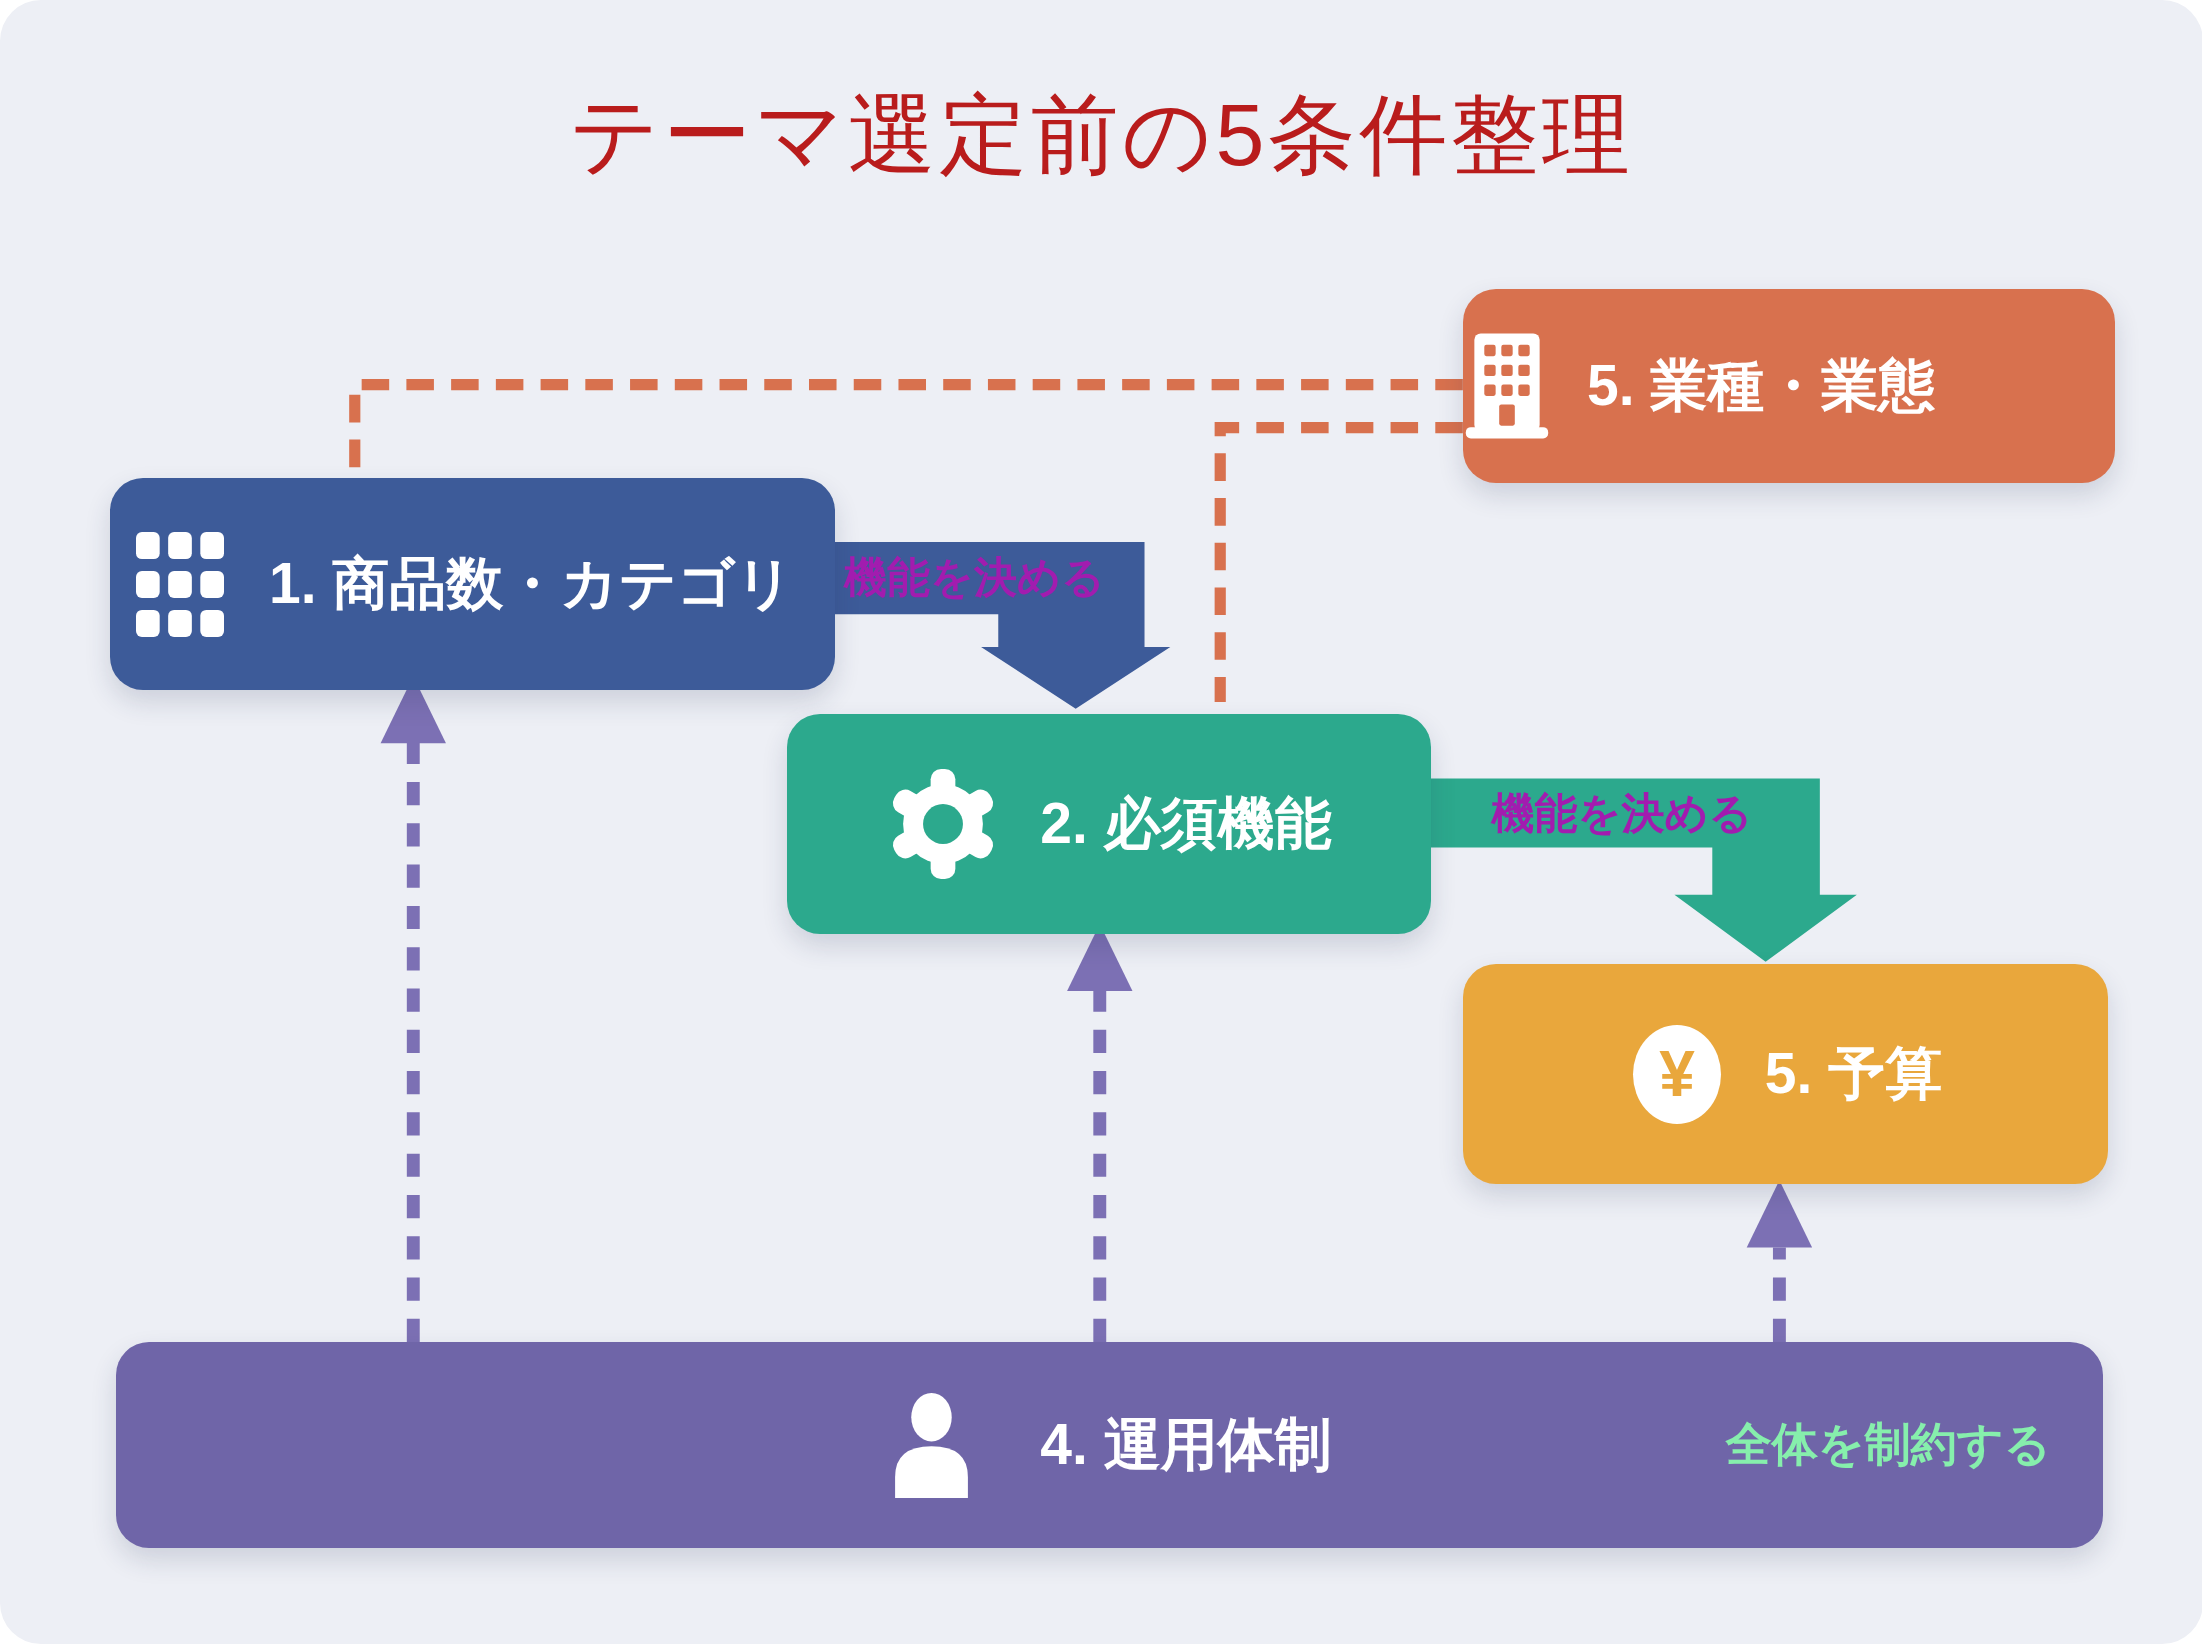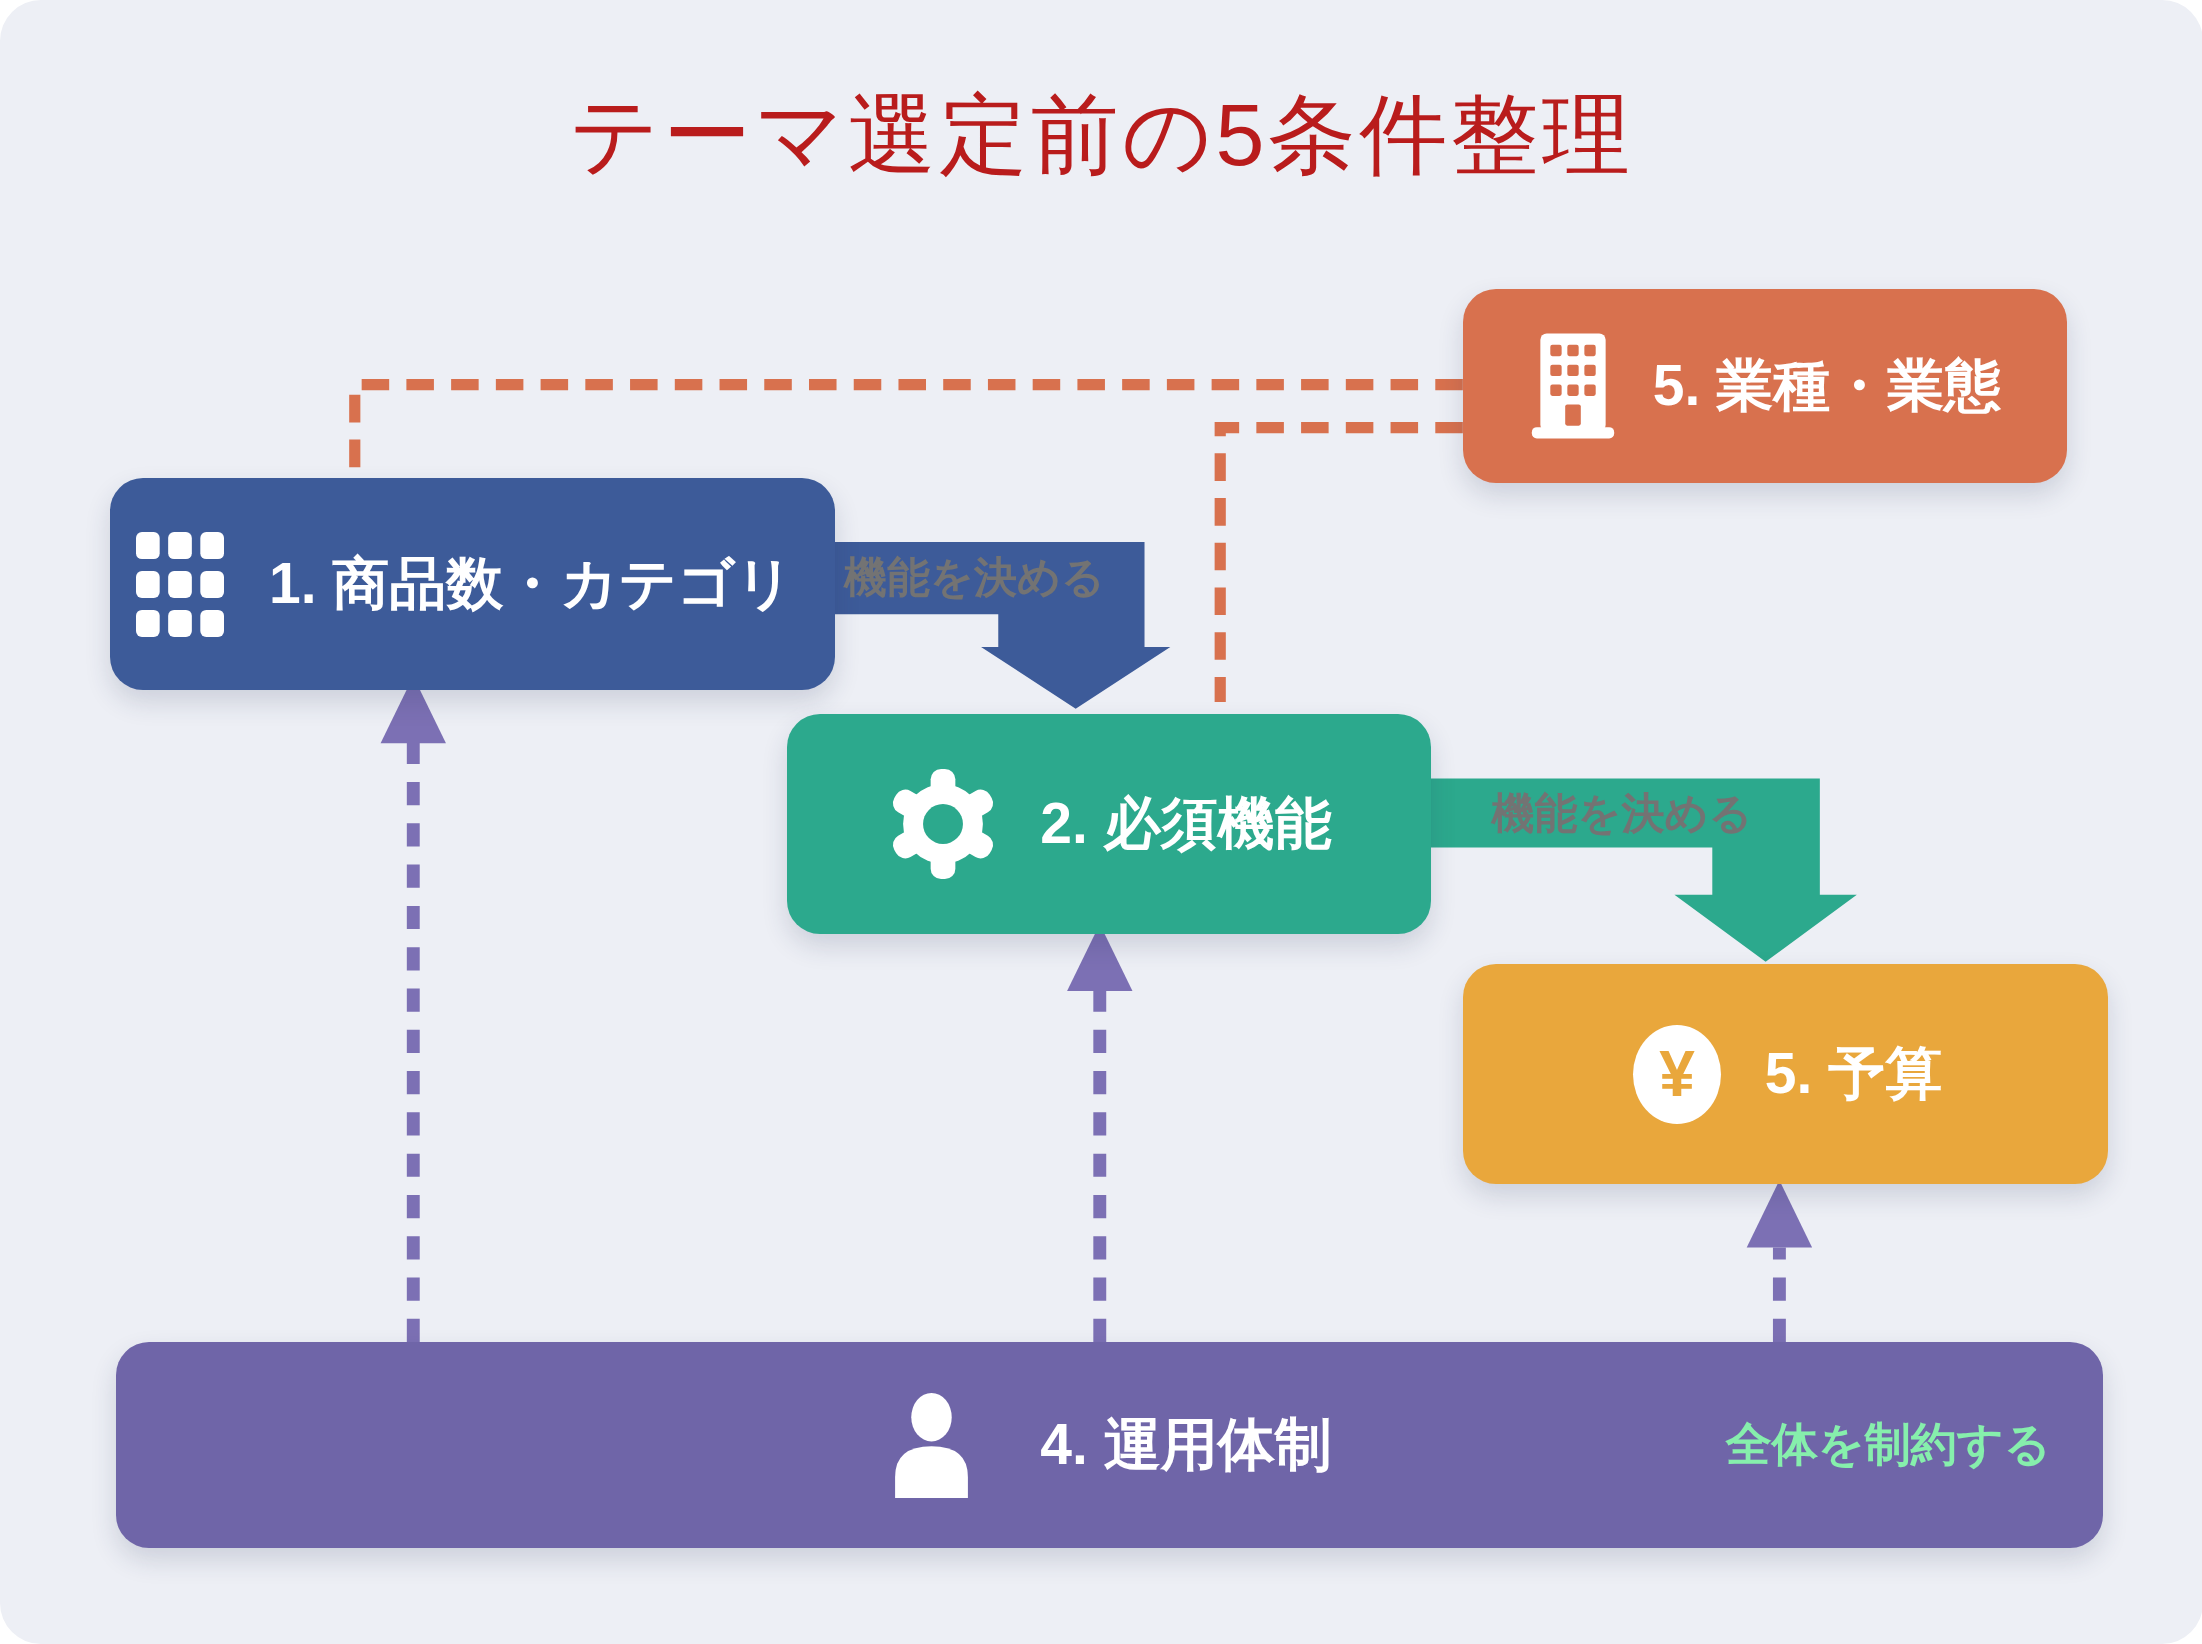--- a/index.html
+++ b/index.html
@@ -23,24 +23,24 @@
     display:flex;align-items:center;
     border-radius:33px;
     color:#ffffff;
     box-shadow:0 12px 26px rgba(40,50,90,0.16);
   }
   .box .label{font-size:57px;font-weight:800;white-space:nowrap;}
   .box1{left:110px;top:478px;width:699px;height:212px;background:#3D5B99;padding-left:26px;gap:45px;}
   .box2{left:787px;top:706px;width:644px;height:220px;background:#2CA98D;justify-content:center;gap:40px;margin-top:8px;}
   .box3{left:1463px;top:964px;width:645px;height:220px;background:#E9A73C;justify-content:center;gap:40px;}
   .box4{left:116px;top:1342px;width:1987px;height:206px;background:#6F65A8;justify-content:center;gap:64px;}
-  .box5{left:1463px;top:289px;width:604px;height:194px;background:#D8714E;justify-content:center;gap:36px;}
+  .box5{left:1463px;top:289px;width:652px;height:194px;background:#D8714E;justify-content:flex-start;gap:36px;}
   .edge-label{
     position:absolute;display:flex;align-items:center;justify-content:center;
-    color:#737373;font-size:43px;font-weight:700;white-space:nowrap;text-align:right;
+    color:#a21caf;font-size:43px;font-weight:700;white-space:nowrap;text-align:right;
   }
   .edge-label.func{left:804px;top:542px;width:341px;height:72px;}
   .edge-label.cost{left:1424px;top:779px;width:396px;height:69px;}
   .note{
     position:absolute;right:52px;top:0;bottom:0;
     display:flex;align-items:center;
     font-size:46px;font-weight:800;color:#86efac;white-space:nowrap;
   }
   .icon{flex:0 0 auto;display:block;}
 </style>

